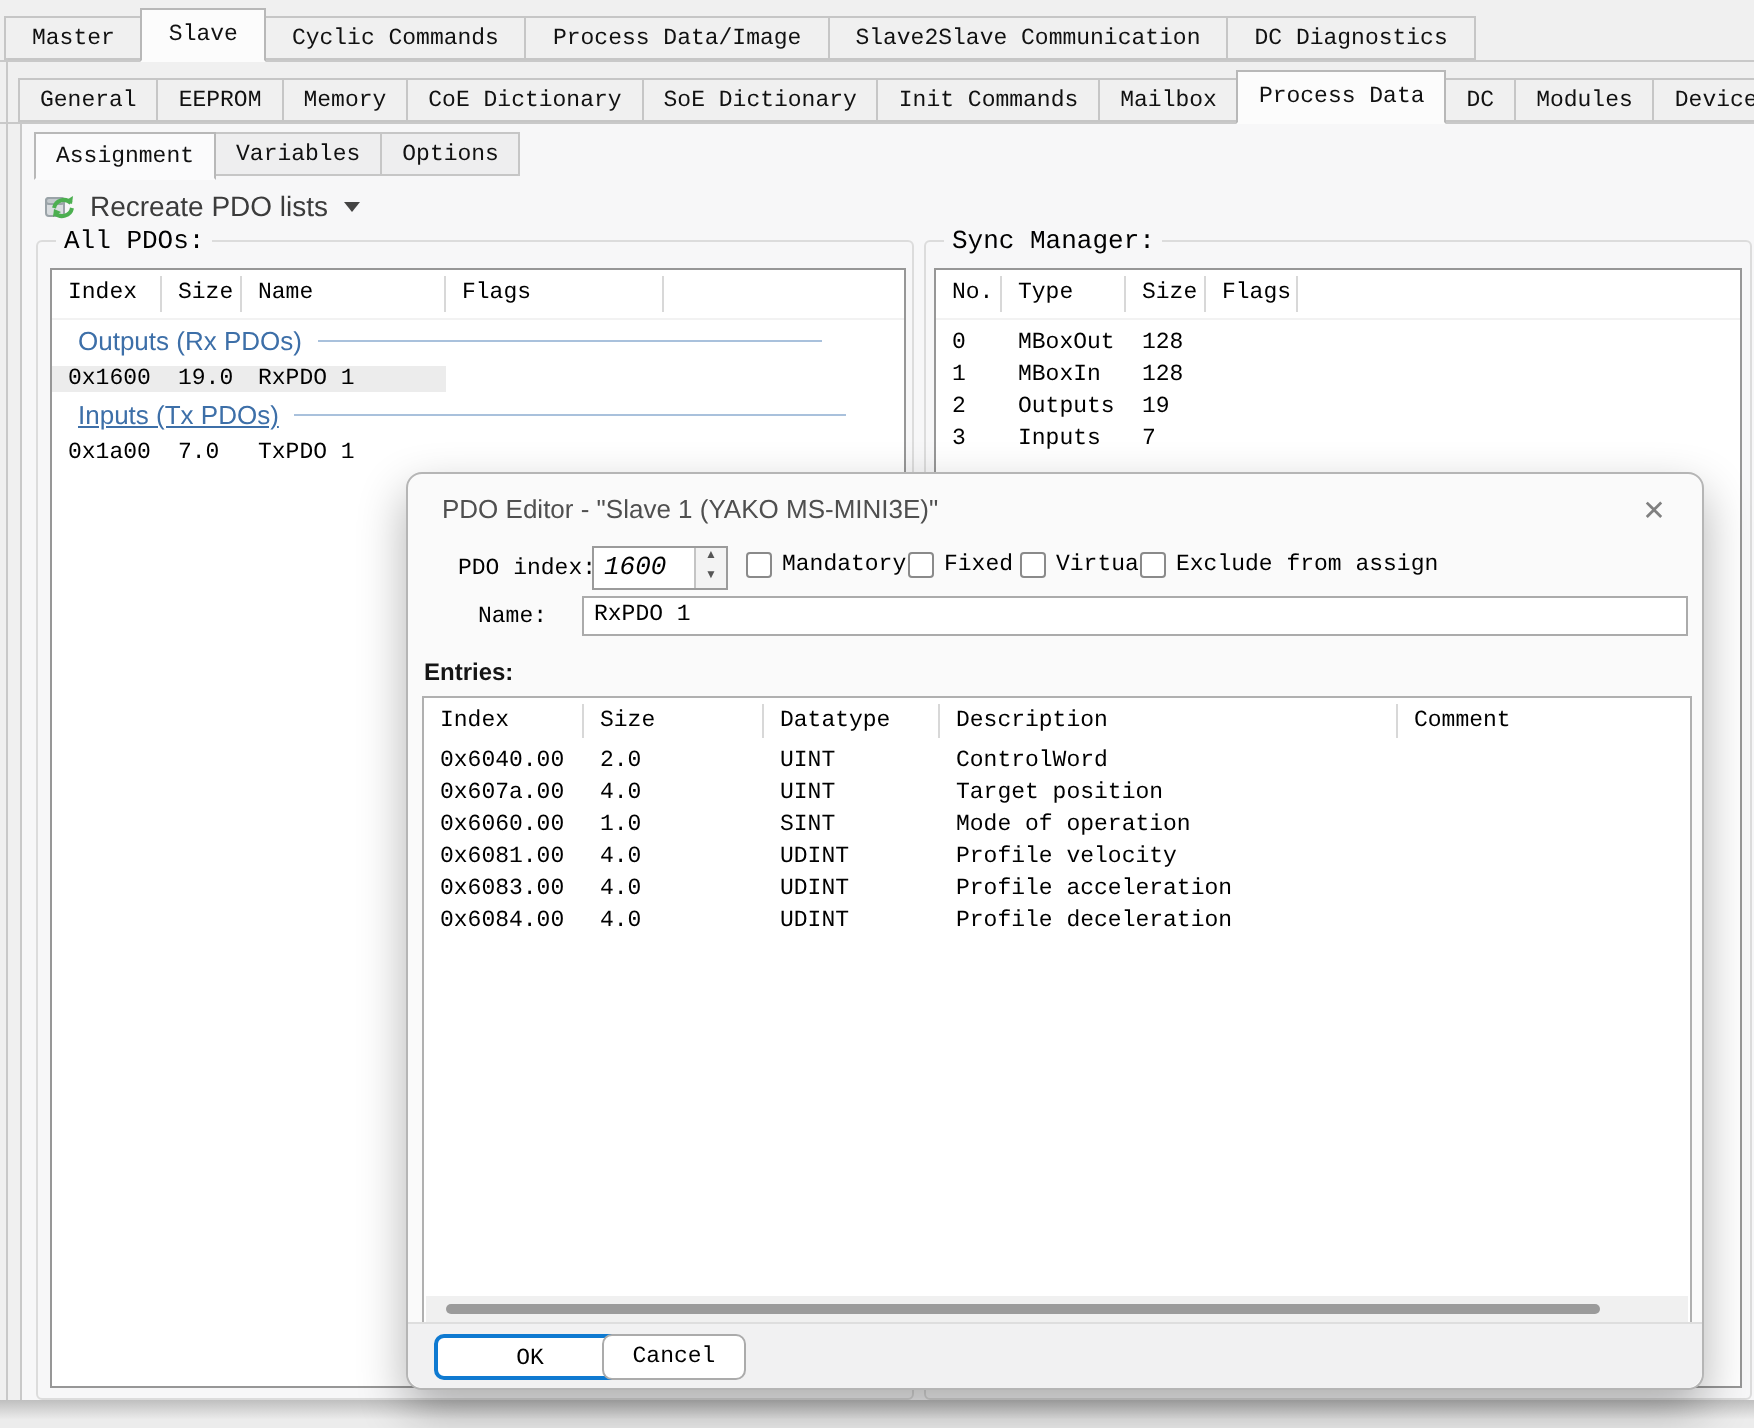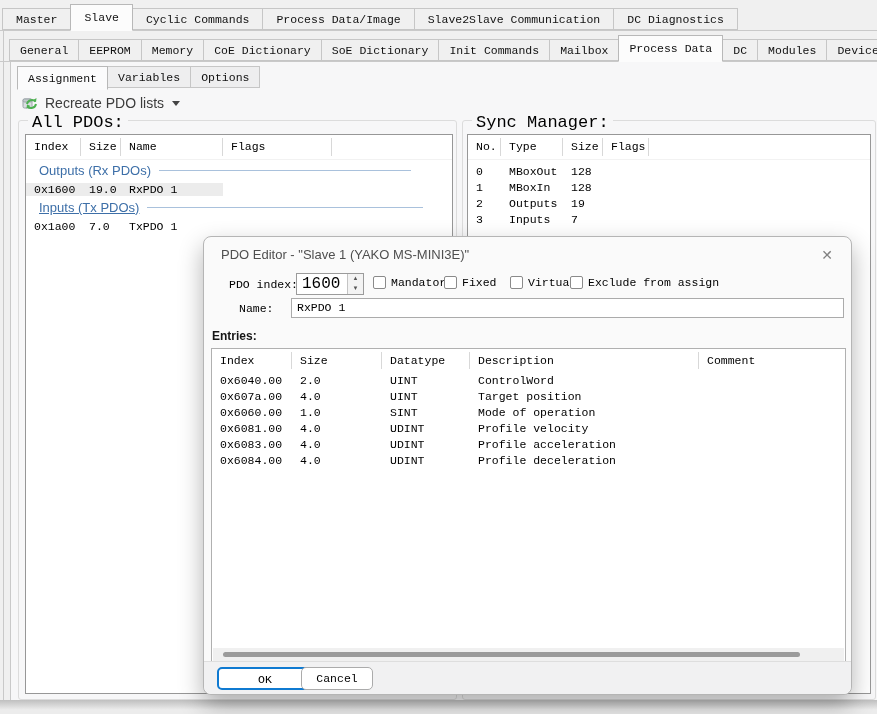--- a/index.html
+++ b/index.html
@@ -32,21 +32,21 @@
   .toolbar{position:absolute;left:22px;top:92px;height:22px;display:flex;align-items:center;gap:6px;}
   .toolbar .lbl{font-size:14px;color:#3c3c3c;}
   .caret{width:0;height:0;border-left:4px solid transparent;border-right:4px solid transparent;
          border-top:5px solid #444;display:inline-block;margin-left:2px;}
 
   
   .groupbox{position:absolute;border:1px solid #dcdcdc;border-radius:3px;}
   .gb-allpdos{left:18px;top:120px;width:437px;height:578px;}
   .gb-sync{left:462px;top:120px;width:412px;height:578px;}
   .gb-label{position:absolute;top:-8px;left:9px;background:#f7f7f8;padding:0 4px;
-            font-size:17px;color:#000;}
+            font-size:13px;color:#000;}
 
   .listbox{position:absolute;background:#fff;border:1px solid #979797;box-sizing:border-box;}
   .lb-allpdos{left:6px;top:13px;width:428px;height:560px;}
   .lb-sync{left:4px;top:13px;width:404px;height:560px;}
   .lv-header{display:flex;height:24px;align-items:center;border-bottom:1px solid #f2f2f2;}
   .lv-header .hc{height:18px;line-height:18px;font-size:11.5px;color:#000;box-sizing:border-box;
                  padding-left:8px;border-right:1px solid #d8d8d8;}
   .lv-row{display:flex;height:16px;align-items:center;font-size:11.5px;}
   .lv-row .c{padding-left:8px;box-sizing:border-box;white-space:nowrap;overflow:hidden;}
   .grp-row{display:flex;align-items:center;height:21px;color:#3d6fa8;
@@ -65,21 +65,21 @@
   .dialog{position:absolute;left:203px;top:236px;width:649px;height:459px;background:#fafafa;
           border:1px solid #b5b5b5;border-radius:8px;box-sizing:border-box;
           box-shadow:0 10px 24px rgba(0,0,0,.30);z-index:10;}
   .dlg-title{position:absolute;left:17px;top:10px;font-size:13px;color:#4f4f4f;}
   .dlg-close{position:absolute;right:14px;top:8px;font-size:14px;color:#808080;width:20px;height:20px;
              text-align:center;line-height:20px;}
   .dlg-row1{position:absolute;left:0;top:36px;width:100%;height:24px;}
   .fld-label{position:absolute;font-size:11.5px;color:#000;}
   .spinner{position:absolute;left:92px;top:0;width:68px;height:22px;border:1px solid #9b9b9b;
            background:#fff;box-sizing:border-box;display:flex;}
-  .spin-val{flex:1;font-size:16px;line-height:20px;padding-left:5px;}
+  .spin-val{flex:1;font-size:13px;line-height:20px;padding-left:5px;font-style:italic;}
   .spin-btns{width:15px;border-left:1px solid #c4c4c4;background:#f3f3f3;display:flex;
              flex-direction:column;}
   .spin-btns span{flex:1;font-size:6px;line-height:9px;text-align:center;color:#555;}
   .chk{position:absolute;top:3px;display:flex;align-items:center;gap:5px;font-size:11.5px;}
   .chk .box{width:13px;height:13px;border:1px solid #8a8a8a;border-radius:2px;background:#fff;box-sizing:border-box;}
   .nameinput{position:absolute;left:87px;top:61px;width:553px;height:20px;border:1px solid #ababab;
              background:#fff;box-sizing:border-box;font-size:11.5px;line-height:18px;padding-left:5px;}
   .entries-label{position:absolute;left:8px;top:92px;font-size:12px;font-weight:bold;color:#151515;}
   .entries-list{position:absolute;left:7px;top:111px;width:635px;height:315px;background:#fff;
                 border:1px solid #b0b0b0;box-sizing:border-box;}
@@ -231,21 +231,21 @@
         <div class="spin-val mono">1600</div>
         <div class="spin-btns">
           <span>▲</span>
           <span>▼</span>
         </div>
       </div>
       <div class="chk" style="left:169px;">
         <span class="box"></span>
         <span class="mono">Mandatory</span>
       </div>
-      <div class="chk" style="left:240px;align-items:flex-end;">
+      <div class="chk" style="left:250px;align-items:flex-end;">
         <span class="box"></span>
         <span class="mono">Fixed</span>
       </div>
       <div class="chk" style="left:306px;">
         <span class="box"></span>
         <span class="mono">Virtual</span>
       </div>
       <div class="chk" style="left:366px;">
         <span class="box"></span>
         <span class="mono">Exclude from assign</span>

